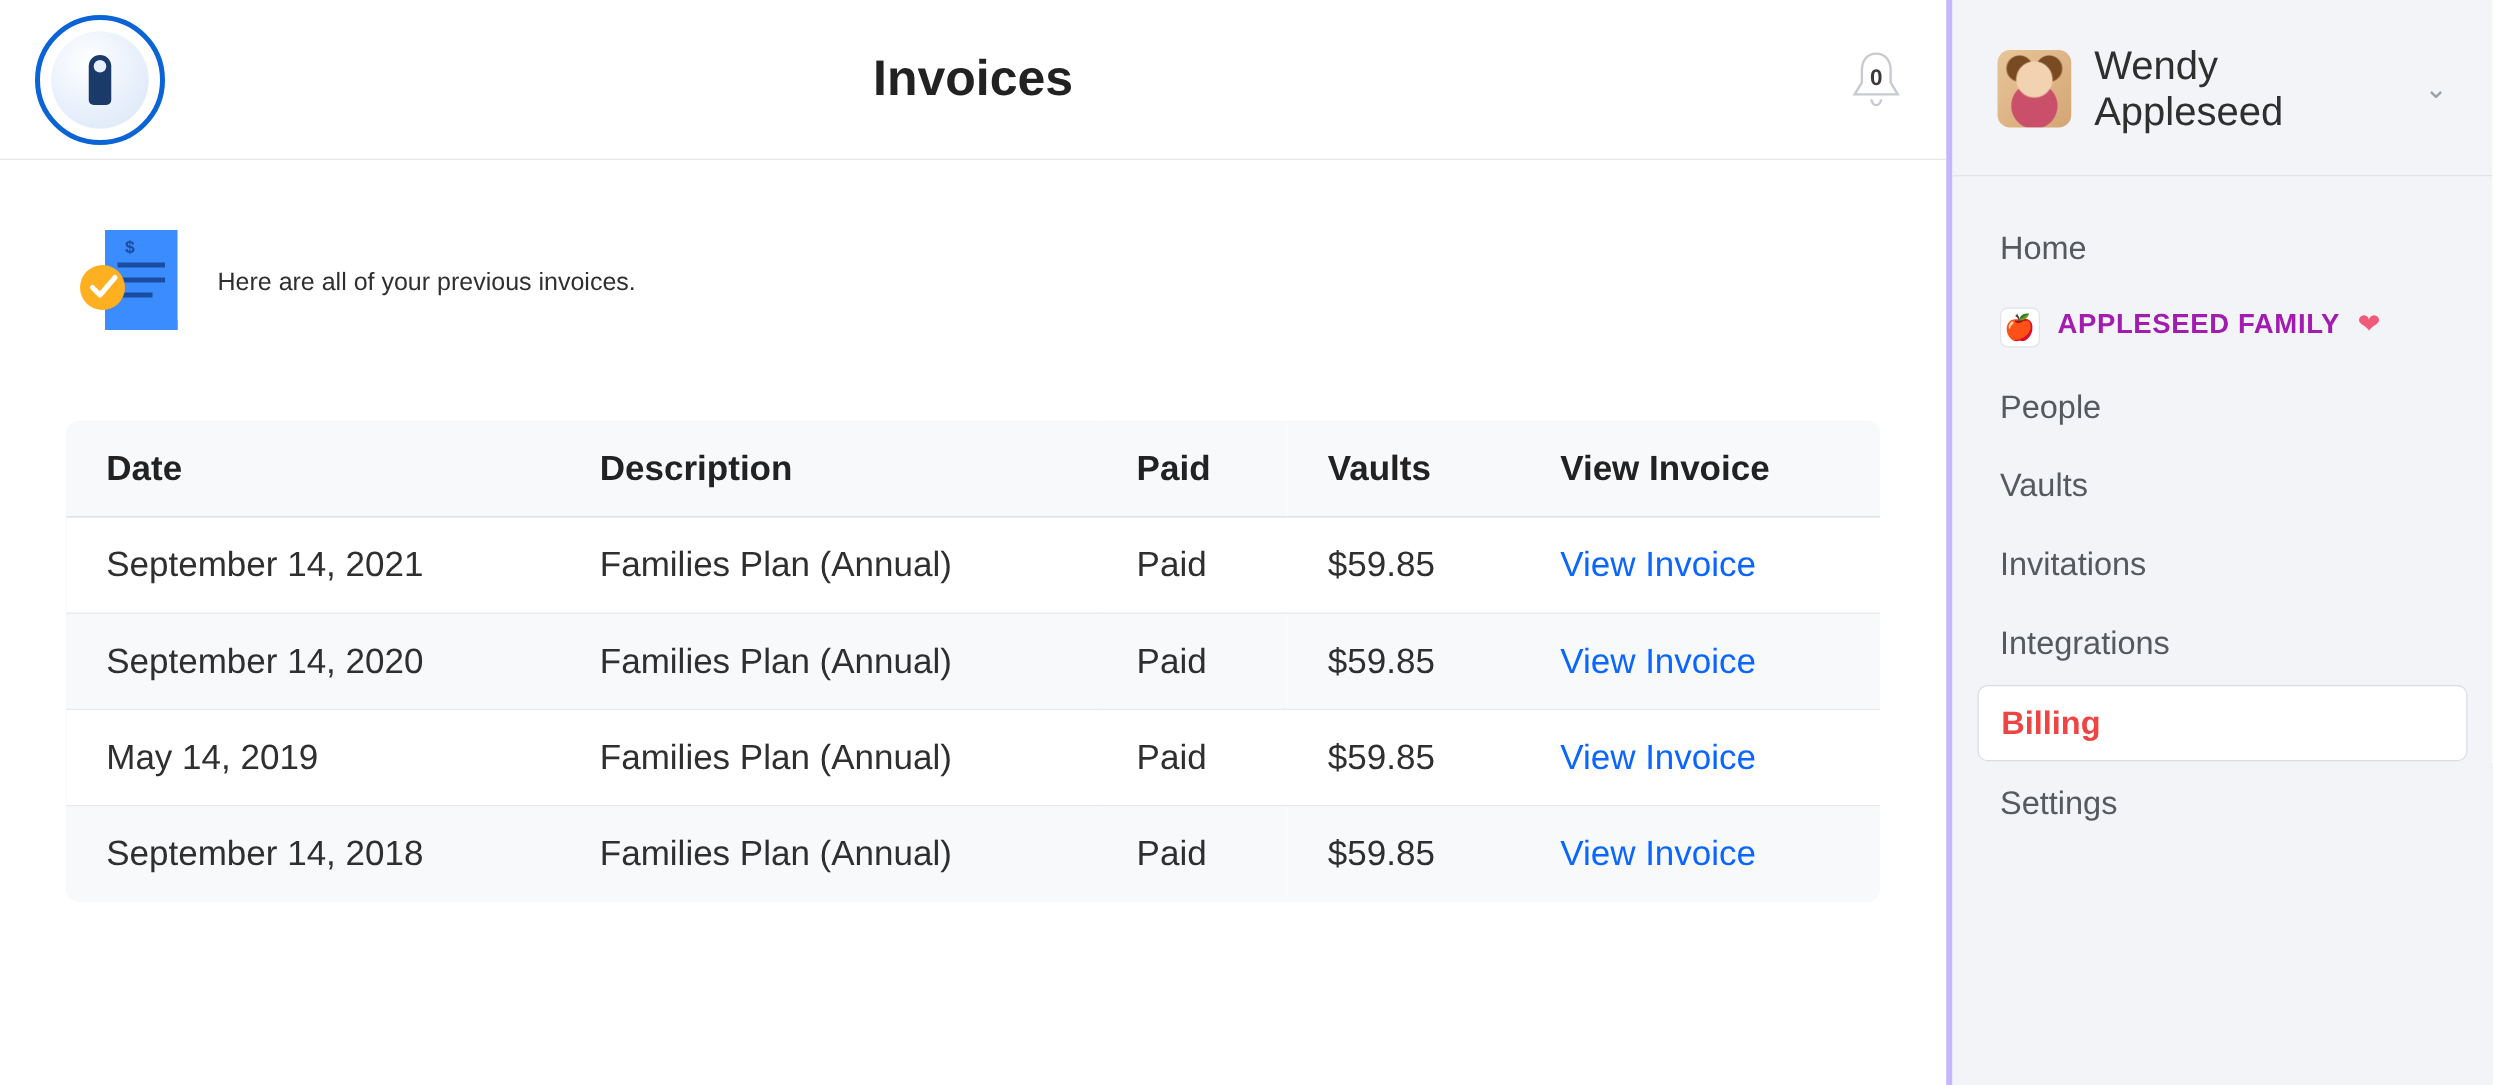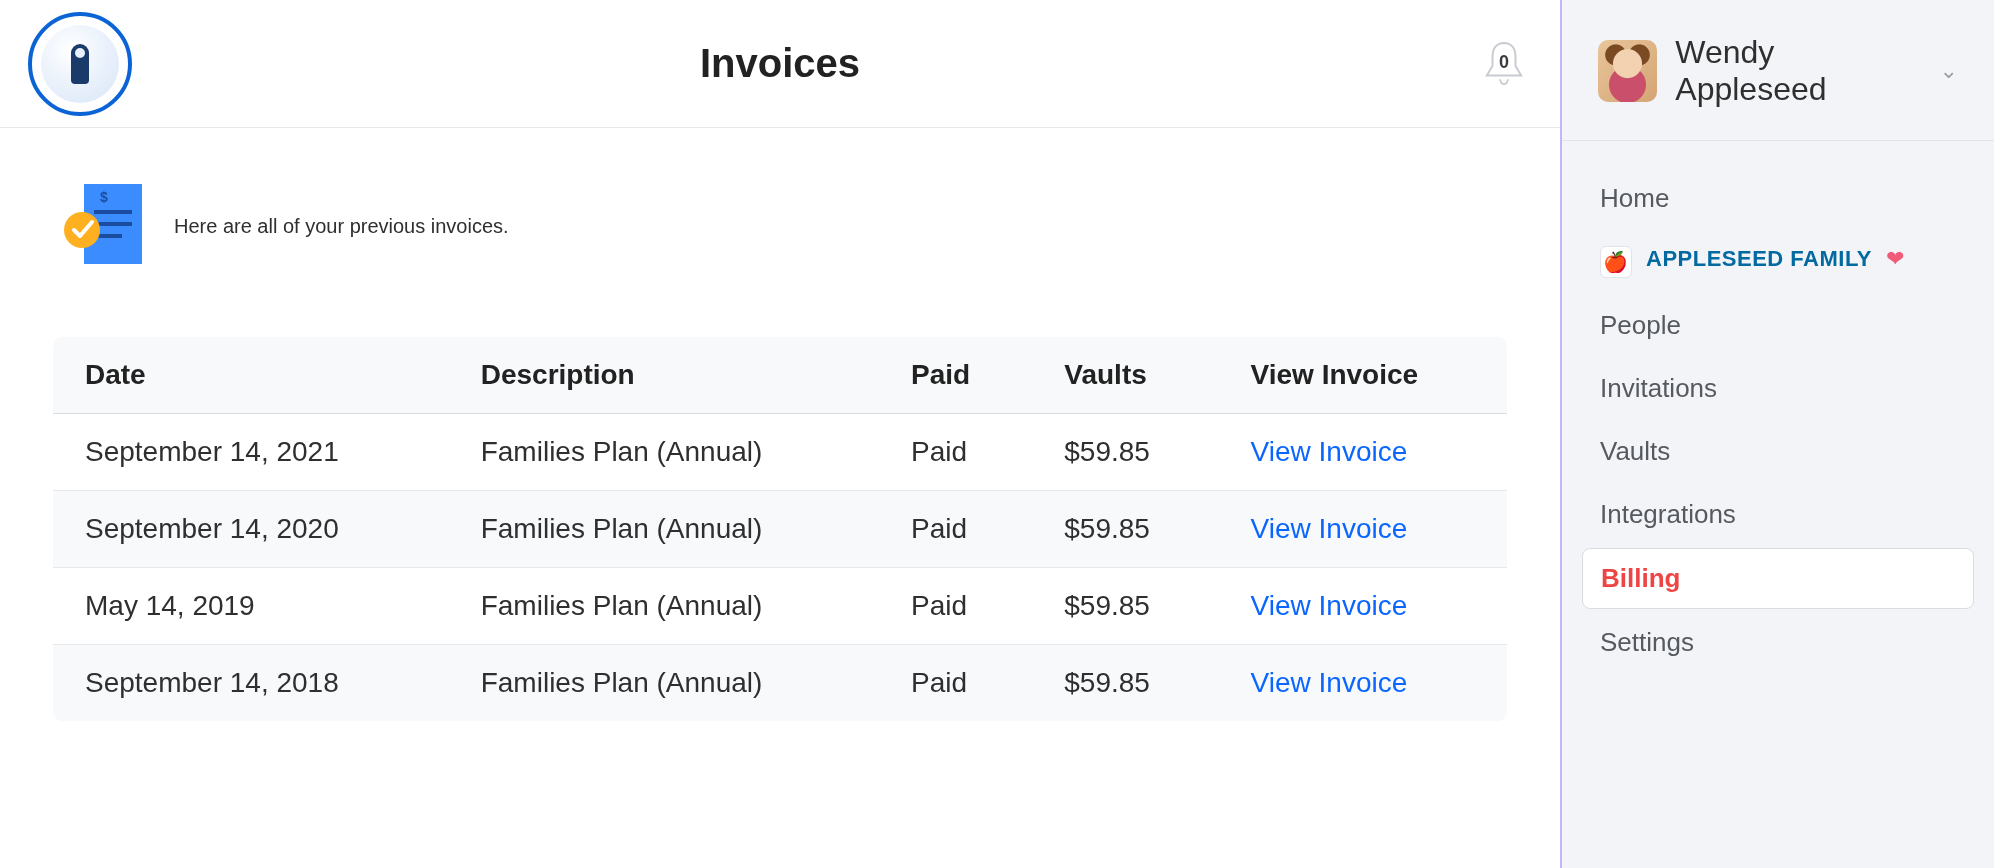--- a/index.html
+++ b/index.html
@@ -6,21 +6,21 @@
   body {
     font-family: -apple-system, BlinkMacSystemFont, "Segoe UI", Helvetica, Arial, sans-serif;
     background: #fff;
     color: #333;
     width: 1994px;
     height: 868px;
     display: flex;
   }
   .main {
     flex: 1;
-    border-right: 2px solid #c4b5fd;
+    border-right: 5px solid #c4b5fd;
     display: flex;
     flex-direction: column;
   }
   .header {
     height: 128px;
     border-bottom: 1px solid #e6e8eb;
     display: flex;
     align-items: center;
     padding: 0 28px;
     position: relative;
@@ -209,21 +209,21 @@
     border: 1px solid #e0e3e8;
     display: inline-flex;
     align-items: center;
     justify-content: center;
     font-size: 20px;
   }
   .family-label {
     font-size: 22px;
     font-weight: 700;
     letter-spacing: 0.5px;
-    color: #0369a1;
+    color: #a21caf;
   }
   .heart { color:#f15b7a; font-size:22px; }
 </style>
 </head>
 <body>
 
 <div class="main">
 
   <div class="header">
     <div class="logo-wrap">
@@ -315,24 +315,24 @@
     </div>
     <div class="nav-item">
       <span class="family-badge">🍎</span>
       <span class="family-label">APPLESEED FAMILY</span>
       <span class="heart">❤</span>
     </div>
     <div class="nav-item">
       <span>People</span>
     </div>
     <div class="nav-item">
+      <span>Vaults</span>
+    </div>
+    <div class="nav-item">
       <span>Invitations</span>
-    </div>
-    <div class="nav-item">
-      <span>Vaults</span>
     </div>
     <div class="nav-item">
       <span>Integrations</span>
     </div>
     <div class="nav-item active">
       <span>Billing</span>
     </div>
     <div class="nav-item">
       <span>Settings</span>
     </div>

